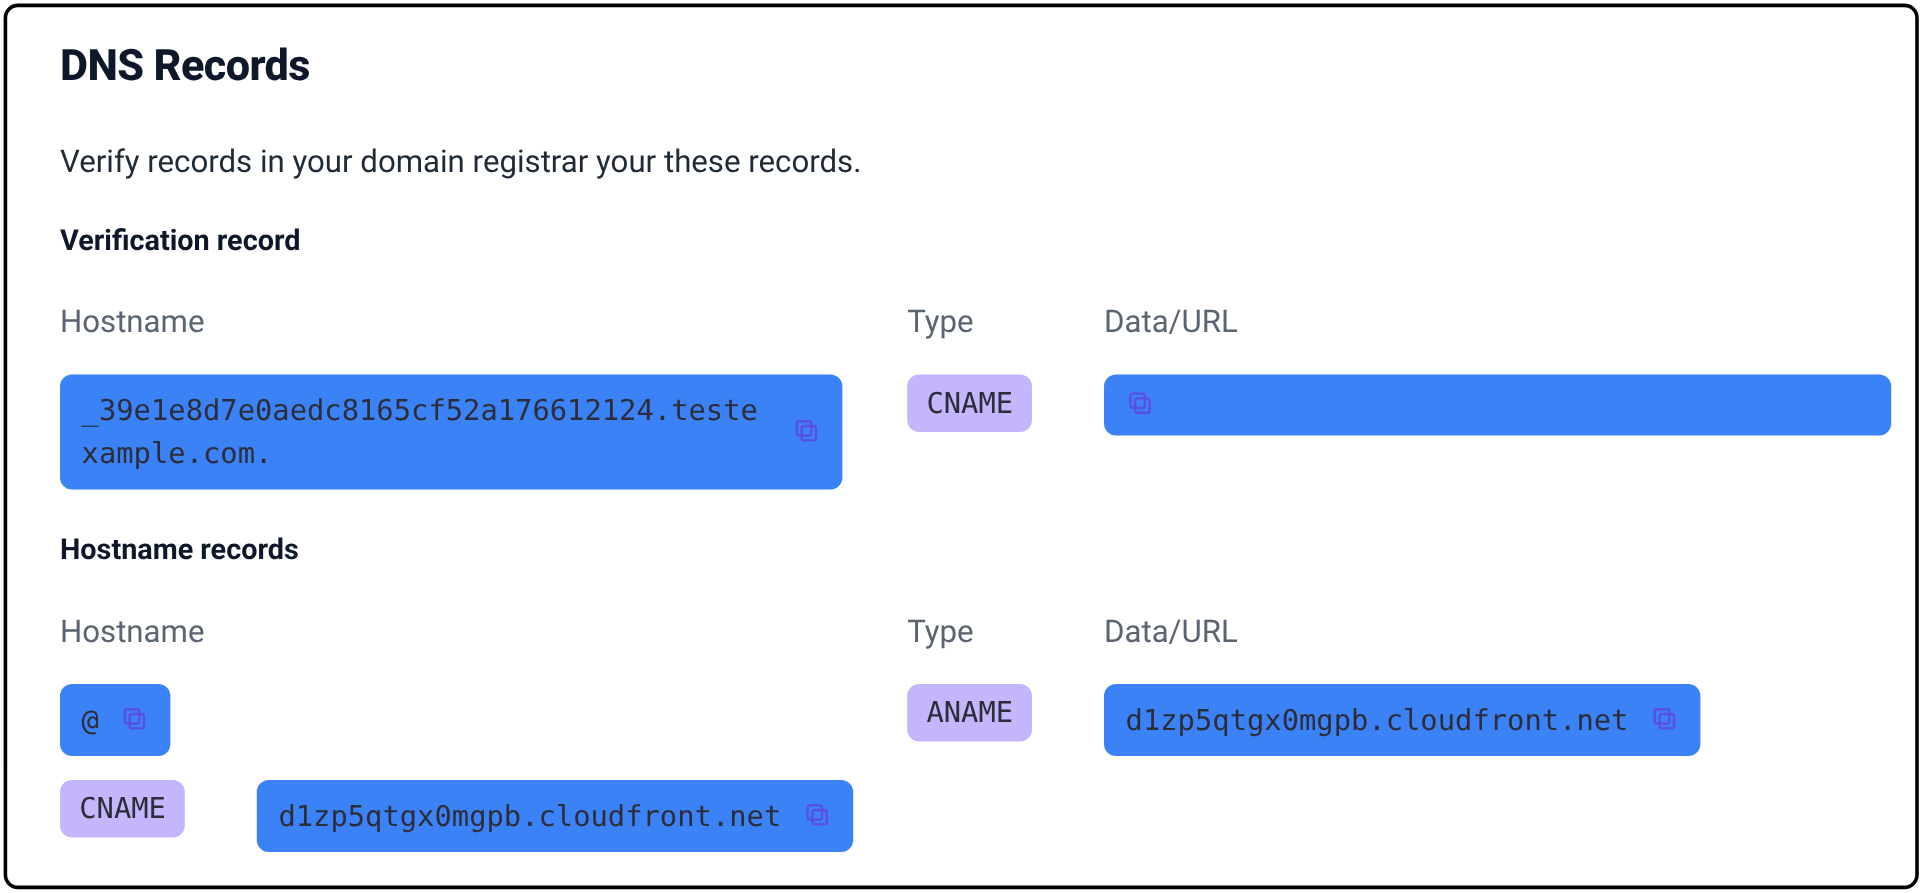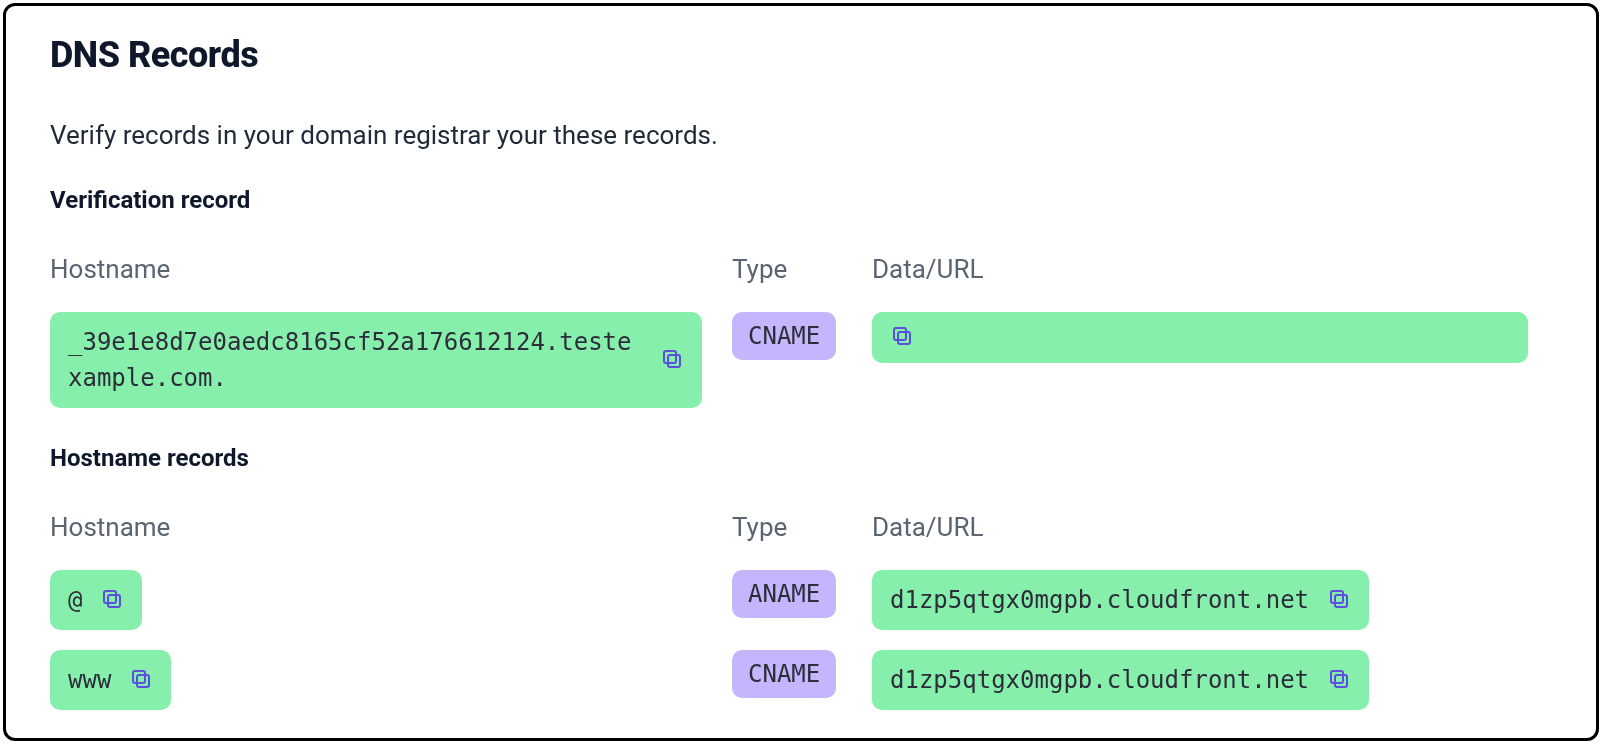--- a/index.html
+++ b/index.html
@@ -40,21 +40,21 @@
       color: #0f172a;
       margin-bottom: 40px;
     }
     .table {
       width: 100%;
       margin-bottom: 36px;
     }
     .row {
       display: flex;
       align-items: flex-start;
-      gap: 4px;
+      gap: 28px;
     }
     .header-row {
       margin-bottom: 28px;
     }
     .header-row .col-label {
       font-size: 26px;
       color: #5b6472;
       font-weight: 400;
     }
     .col-host {
@@ -65,21 +65,21 @@
       width: 136px;
       flex-shrink: 0;
     }
     .col-data {
       flex: 1;
     }
     .chip {
       display: inline-flex;
       align-items: center;
       gap: 18px;
-      background: #86efac;
+      background: #3b82f6;
       border-radius: 10px;
       padding: 12px 18px;
       font-family: ui-monospace, "SF Mono", Menlo, Consolas, monospace;
       font-size: 24px;
       color: #2d2d3a;
       line-height: 1.5;
       max-width: 100%;
     }
     .chip-text {
       word-break: break-all;
@@ -200,33 +200,20 @@
                   <rect x="8" y="8" width="12" height="12" rx="2"></rect>
                   <rect x="4" y="4" width="12" height="12" rx="2"></rect>
                 </svg>
             </span>
           </button>
         </span>
       </div>
     </div>
 
     <div class="row data-row">
-      <div class="col-host">
-        <span class="chip">
-          <span class="chip-text">www</span>
-          <button class="copy-btn">
-            <span>
-              <svg viewBox="0 0 24 24" fill="none" stroke="currentColor" stroke-width="2">
-                  <rect x="8" y="8" width="12" height="12" rx="2"></rect>
-                  <rect x="4" y="4" width="12" height="12" rx="2"></rect>
-                </svg>
-            </span>
-          </button>
-        </span>
-      </div>
       <div class="col-type">
         <span class="type-chip">CNAME</span>
       </div>
       <div class="col-data">
         <span class="chip">
           <span class="chip-text">d1zp5qtgx0mgpb.cloudfront.net</span>
           <button class="copy-btn">
             <span>
               <svg viewBox="0 0 24 24" fill="none" stroke="currentColor" stroke-width="2">
                   <rect x="8" y="8" width="12" height="12" rx="2"></rect>

